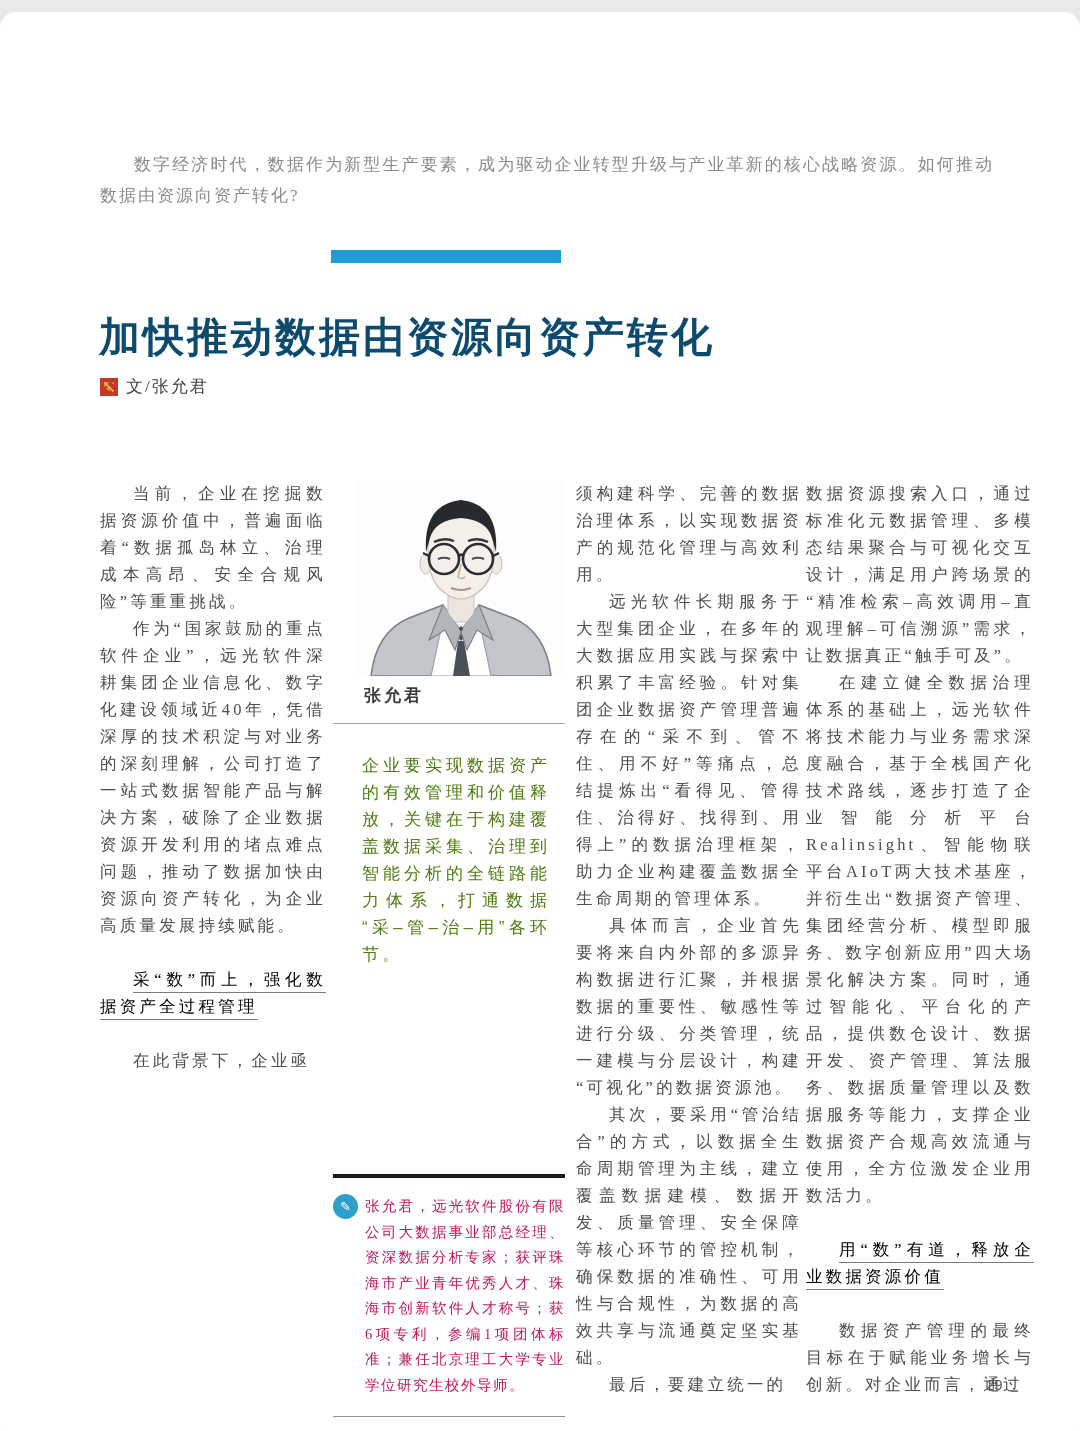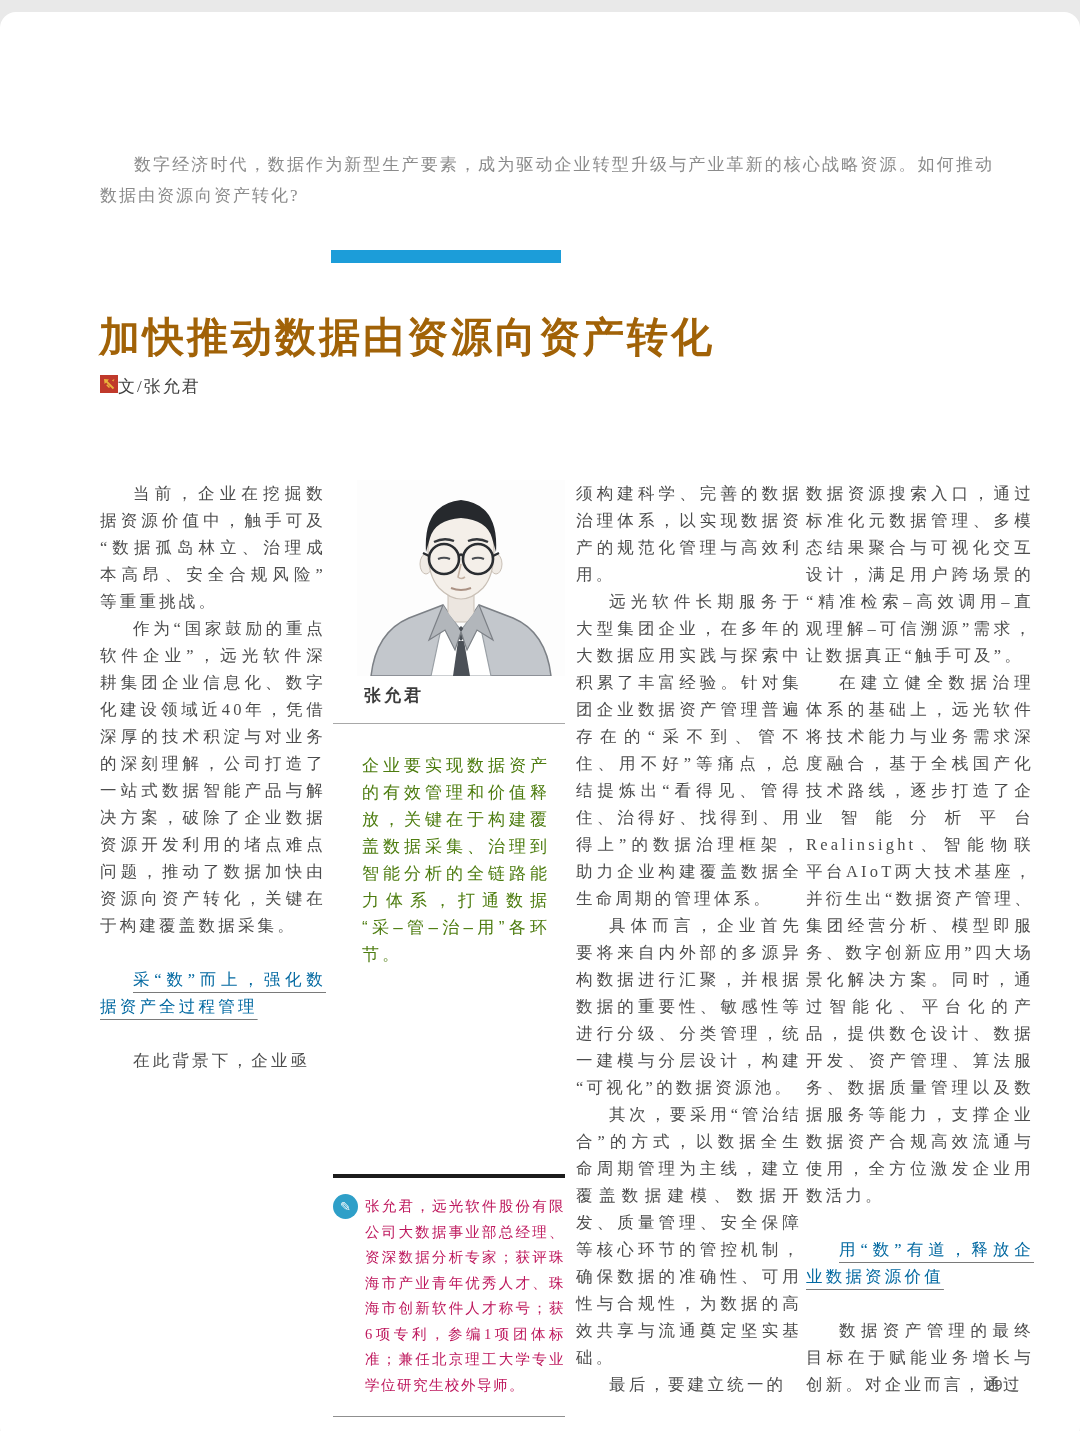--- a/index.html
+++ b/index.html
@@ -19,40 +19,40 @@
     color:#8b8b8b;text-align:justify;text-indent:2em;
   }
   .title-bar{
     position:absolute;left:331px;top:238px;width:230px;height:13px;
     background:#1c9dd9;
   }
   .article-title{
     position:absolute;left:99px;top:298px;width:900px;
     font-family:"Liberation Sans","DejaVu Sans",sans-serif;
     font-size:41px;font-weight:900;letter-spacing:3px;
-    color:#a16207;margin:0;
+    color:#0c4a6e;margin:0;
   }
   .byline{
     position:absolute;left:100px;top:363px;
-    display:flex;align-items:flex-start;gap:0;
+    display:flex;align-items:center;gap:8px;
     font-size:17px;color:#3f3f3f;letter-spacing:2px;
   }
   .byline-icon{width:18px;height:18px;display:block;}
   
   .col{
     position:absolute;top:468px;
     font-size:16.5px;line-height:27px;letter-spacing:3.2px;
     color:#4d4d4d;text-align:justify;
   }
   .col p{margin:0;}
   .col .indent{text-indent:2em;}
   .col-heading{
     margin:27px 0 !important;
     text-indent:2em;
-    color:#0369a1;
+    color:#000000;
     text-decoration:underline;
     text-underline-offset:7px;
     text-decoration-thickness:1px;
     text-decoration-color:#7a7a7a;
   }
   .col1{left:100px;width:226px;}
   .col3{left:576px;width:226px;}
   .col4{left:806px;width:228px;}
   
   .photo-frame{
@@ -114,22 +114,22 @@
       <rect x="0" y="0" width="18" height="18" fill="#c0392b"></rect>
       <path d="M13.5 13.5 L5.5 5.5" stroke="#eab33c" stroke-width="1.8" fill="none"></path>
       <path d="M4 4 L9 4.6 L4.6 9 Z" fill="#eab33c"></path>
       <path d="M9.5 12.5 L6.8 9.8" stroke="#eab33c" stroke-width="1.6" fill="none"></path>
       <path d="M12 5.2 L14.5 4 L13.3 6.6 Z" fill="#eab33c"></path>
     </svg>
     <span>文/张允君</span>
   </div>
 
   <div class="col col1">
-    <p class="indent">当前，企业在挖掘数据资源价值中，触手可及“数据孤岛林立、治理成本高昂、安全合规风险”等重重挑战。</p>
-    <p class="indent">作为“国家鼓励的重点软件企业”，远光软件深耕集团企业信息化、数字化建设领域近40年，凭借深厚的技术积淀与对业务的深刻理解，公司打造了一站式数据智能产品与解决方案，破除了企业数据资源开发利用的堵点难点问题，推动了数据加快由资源向资产转化，关键在于构建覆盖数据采集。</p>
+    <p class="indent">当前，企业在挖掘数据资源价值中，普遍面临着“数据孤岛林立、治理成本高昂、安全合规风险”等重重挑战。</p>
+    <p class="indent">作为“国家鼓励的重点软件企业”，远光软件深耕集团企业信息化、数字化建设领域近40年，凭借深厚的技术积淀与对业务的深刻理解，公司打造了一站式数据智能产品与解决方案，破除了企业数据资源开发利用的堵点难点问题，推动了数据加快由资源向资产转化，为企业高质量发展持续赋能。</p>
     <p class="col-heading">采“数”而上，强化数据资产全过程管理</p>
     <p class="indent">在此背景下，企业亟</p>
   </div>
 
   <div class="photo-frame">
     <svg viewBox="0 0 208 196" width="208" height="196">
       <rect width="208" height="196" fill="#fdfdfd"></rect>
 
       <path d="M14 196 Q19 152 52 138 L86 125 L104 152 L122 125 L156 138 Q189 152 194 196 Z" fill="#c3c7cc" stroke="#7c8086" stroke-width="1.5"></path>
 

